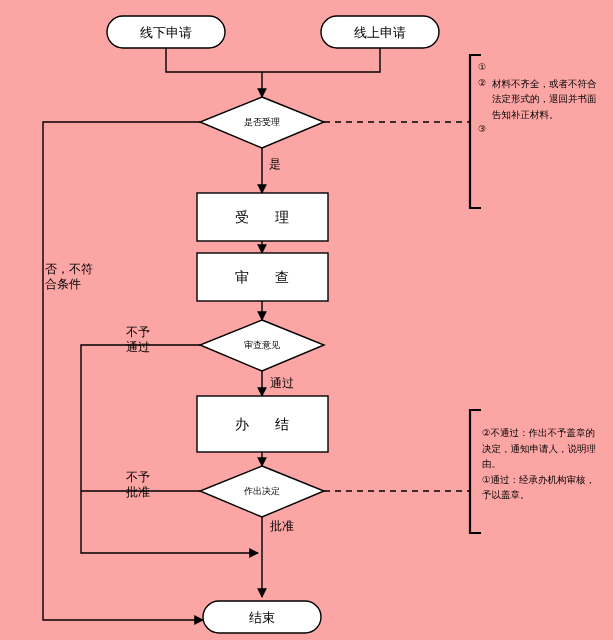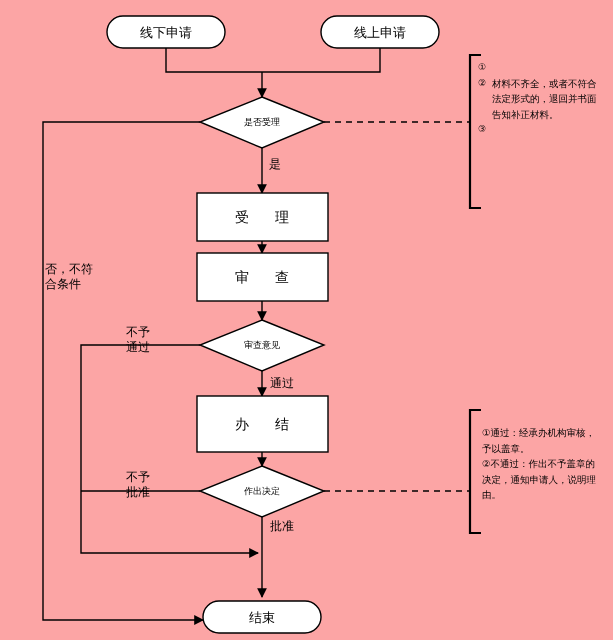--- a/index.html
+++ b/index.html
@@ -179,20 +179,20 @@
       <span class="note-marker">②</span>
       <span class="note-body">材料不齐全，或者不符合法定形式的，退回并书面告知补正材料。</span>
     </div>
     <div class="note-row">
       <span class="note-marker">③</span>
     </div>
   </div>
 
   <div class="note-text" style="left:482px; top:425px; width:122px;">
     <div>
-      <span>①通过：经承办机构审核，予以盖章。</span>
+      <span>②不通过：作出不予盖章的决定，通知申请人，说明理由。</span>
     </div>
     <div>
-      <span>②不通过：作出不予盖章的决定，通知申请人，说明理由。</span>
+      <span>①通过：经承办机构审核，予以盖章。</span>
     </div>
   </div>
 
 </div>
 
 </body></html>

